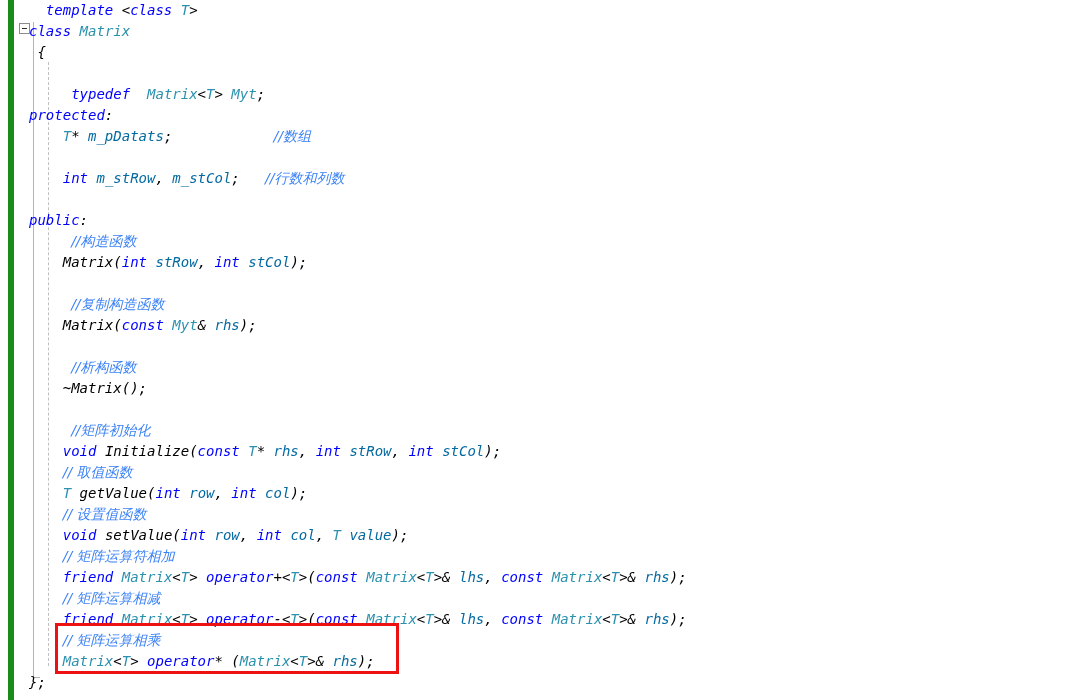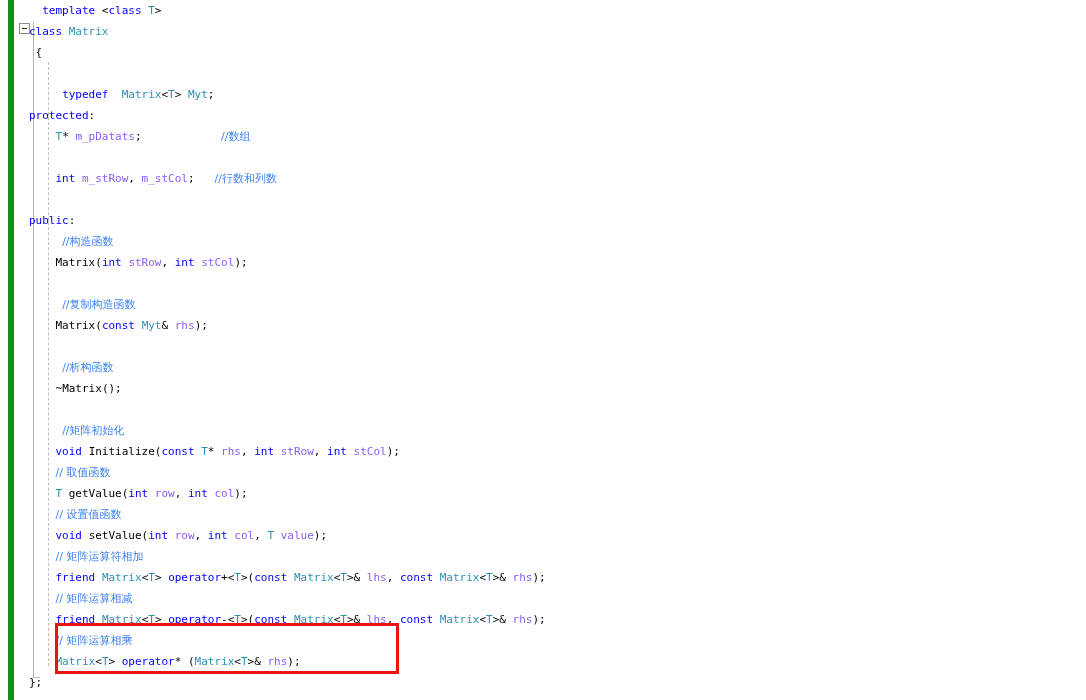--- a/index.html
+++ b/index.html
@@ -83,36 +83,37 @@
     border-left: 1px dashed #c0c0c0;
   }
 
   
   .code {
     position: absolute;
     left: 29px;
     top: 0;
     width: 1057px;
     font-family: "DejaVu Sans Mono", "Liberation Mono", monospace;
-    font-size: 11px;
+    font-size: 14px;
     line-height: 21px;
     white-space: pre;
     color: #000000;
     letter-spacing: 0px;
+    font-style: italic;
   }
   .line {
     height: 21px;
     white-space: pre;
   }
 
   
   .kw   { color: #0000ff; }              
   .typ  { color: #2b91af; }              
   .cmt  { color: #3b82f6; }              
-  .id   { color: #8b5cf6; }              
+  .id   { color: #0369a1; }              
   .pun  { color: #000000; }              
 
   
   .cjk { font-family: "DejaVu Sans", "Liberation Sans", sans-serif; }
 
   
   .annotation-box {
     position: absolute;
     left: 55px;
     top: 623px;

